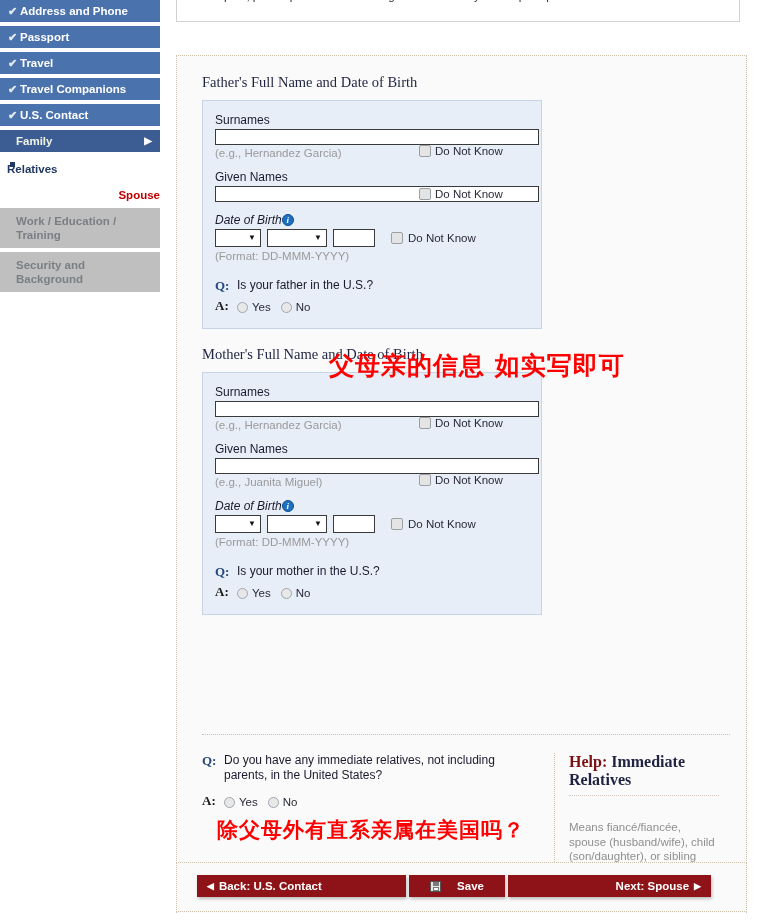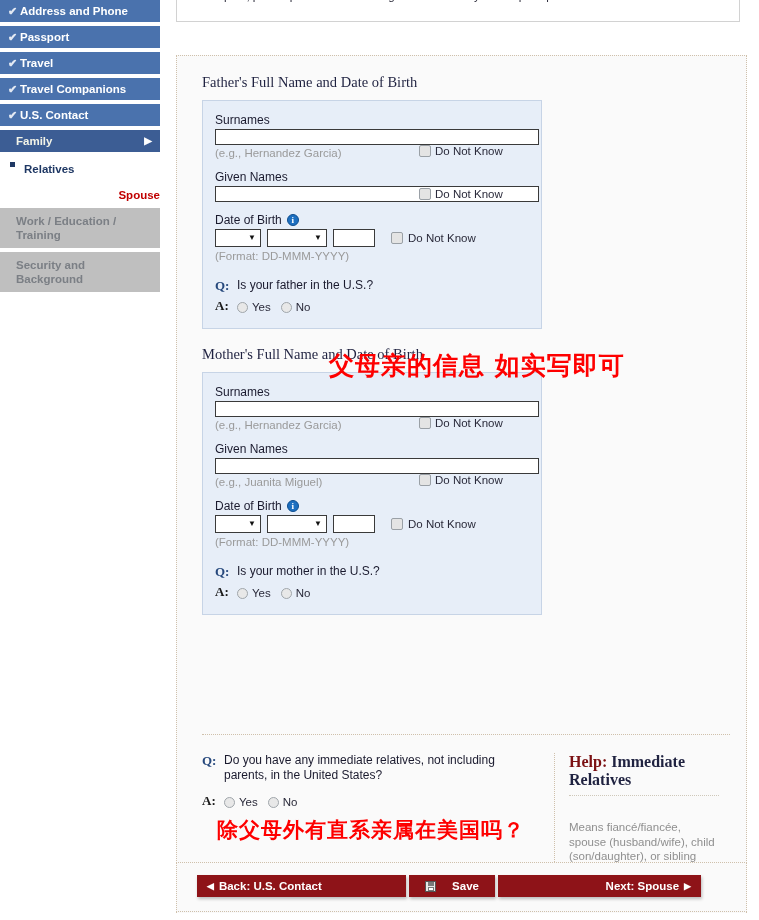--- a/index.html
+++ b/index.html
@@ -60,21 +60,21 @@
     height: auto;
     min-height: 22px;
     line-height: 14px;
     padding: 6px 8px 6px 16px;
     font-size: 11.5px;
     white-space: normal;
   }
   .sub-item {
     height: 26px;
     line-height: 26px;
-    padding-left: 24px;
+    padding-left: 7px;
     font-size: 11.5px;
     font-weight: bold;
     background: #ffffff;
     position: relative;
   }
   .sub-item.current { color: #1f3864; }
   .sub-item.link { color: #c00000; padding-left: 24px; text-align: right; }
   .sub-item .bullet {
     position: absolute;
     left: 10px; top: 6px;
@@ -198,22 +198,22 @@
     display: inline-block;
     box-sizing: border-box;
   }
   .spacer { height: 13px; }
 
   .dob-label {
     font-size: 12px;
     color: #1a1a2e;
     display: flex;
     align-items: center;
-    gap: 5px;
     margin-bottom: 2px;
+    font-style: italic;
   }
   .info-icon {
     width: 12px; height: 12px;
     border-radius: 50%;
     background: #1d6fc0;
     border: 1px solid #0e4e8f;
     color: #ffffff;
     font-size: 9px;
     font-weight: bold;
     line-height: 11px;
@@ -344,21 +344,21 @@
     font-weight: bold;
     font-size: 11.5px;
     box-sizing: border-box;
     padding: 0 10px;
     box-shadow: 1px 2px 3px rgba(0,0,0,0.25);
     white-space: nowrap;
     display: flex;
     align-items: center;
   }
   #btn-back { width: 209px; justify-content: flex-start; }
-  #btn-save { width: 86px; justify-content: center; gap: 16px; }
+  #btn-save { width: 96px; justify-content: center; gap: 16px; }
   #btn-next { width: 203px; justify-content: flex-end; }
   .tri-l { font-size: 9px; margin-right: 5px; }
   .tri-r { font-size: 9px; margin-left: 5px; }
   .save-icon {
     width: 11px; height: 11px;
     background: #e8e8e8;
     border: 1px solid #555;
     position: relative;
     display: inline-block;
     box-sizing: border-box;

